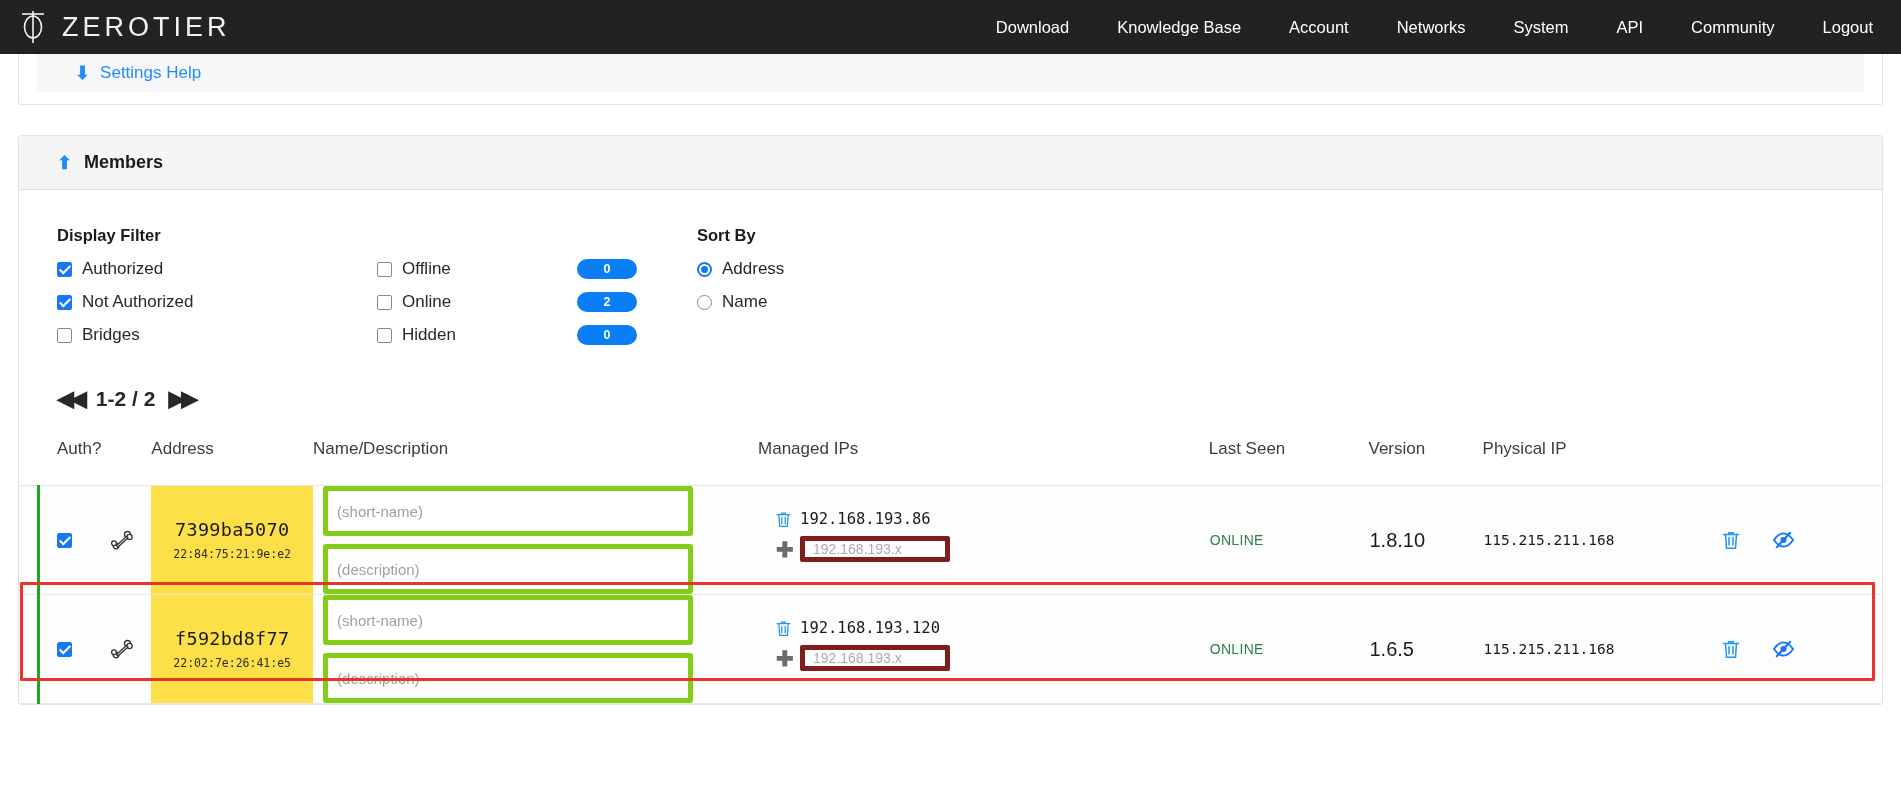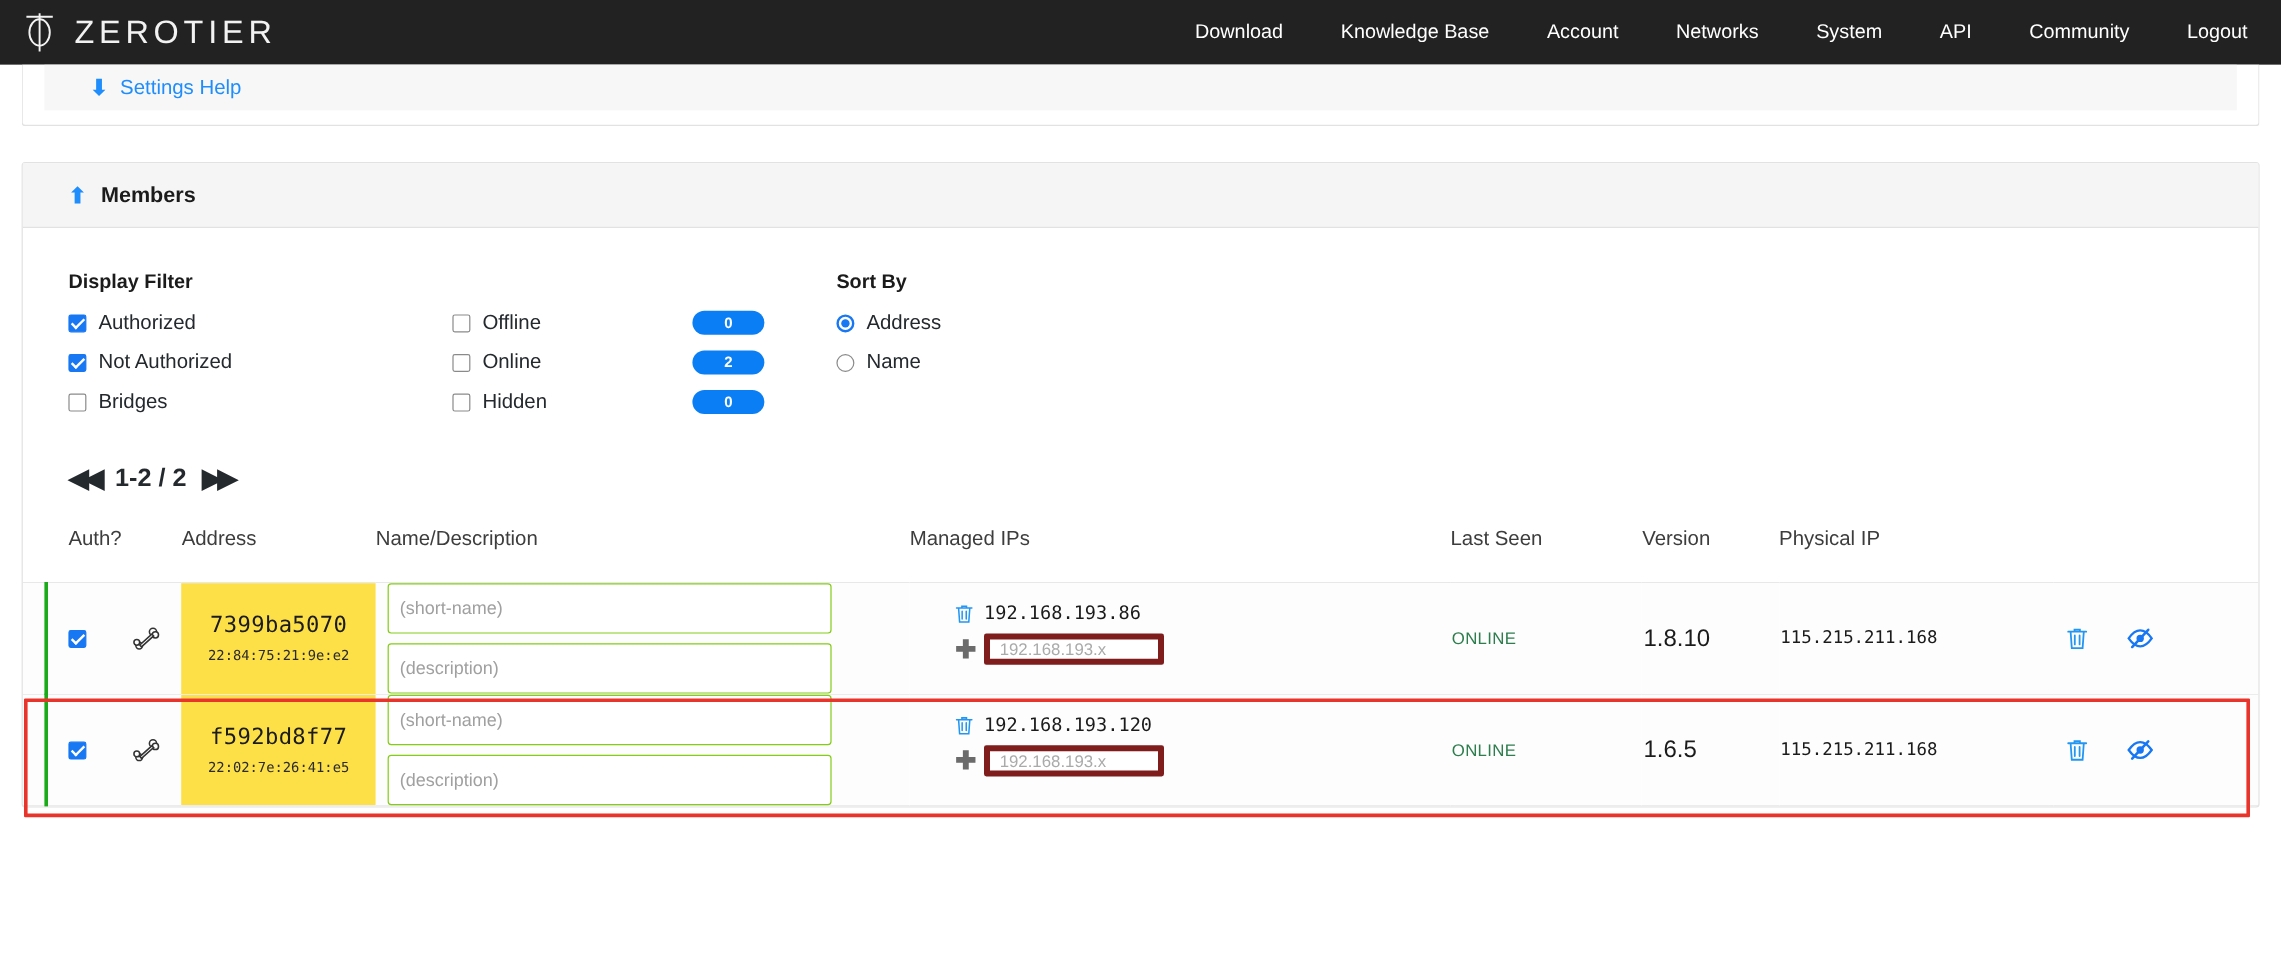--- a/index.html
+++ b/index.html
@@ -275,38 +275,37 @@
     color: #2b2b2b;
     margin-top: 7px;
     white-space: nowrap;
   }
 
   .name-cell { padding: 0 0 0 10px; }
   .name-inputs { display: flex; flex-direction: column; gap: 8px; }
   .txt-input {
     width: 370px;
     height: 30px;
-    border: 1px solid #84cc16;
+    border: 5px solid #84cc16;
     border-radius: 3px;
     padding: 20px 9px;
     font-size: 15px;
     font-family: "Liberation Sans", sans-serif;
     color: #333;
     background: #fff;
     outline: none;
   }
   .txt-input::placeholder { color: #a0a0a0; }
 
   .ips-cell { padding-left: 18px; }
   .ip-line {
     display: flex;
     align-items: center;
     gap: 9px;
     margin-bottom: 8px;
-    margin-left: 20px;
   }
   .ip-text {
     font-family: "DejaVu Sans Mono", monospace;
     font-size: 15.5px;
     color: #1b1b1b;
   }
   .trash-icon { width: 15px; height: 17px; cursor: pointer; display:block; }
   .plus-icon {
     color: #6b6b6b;
     font-size: 21px;

